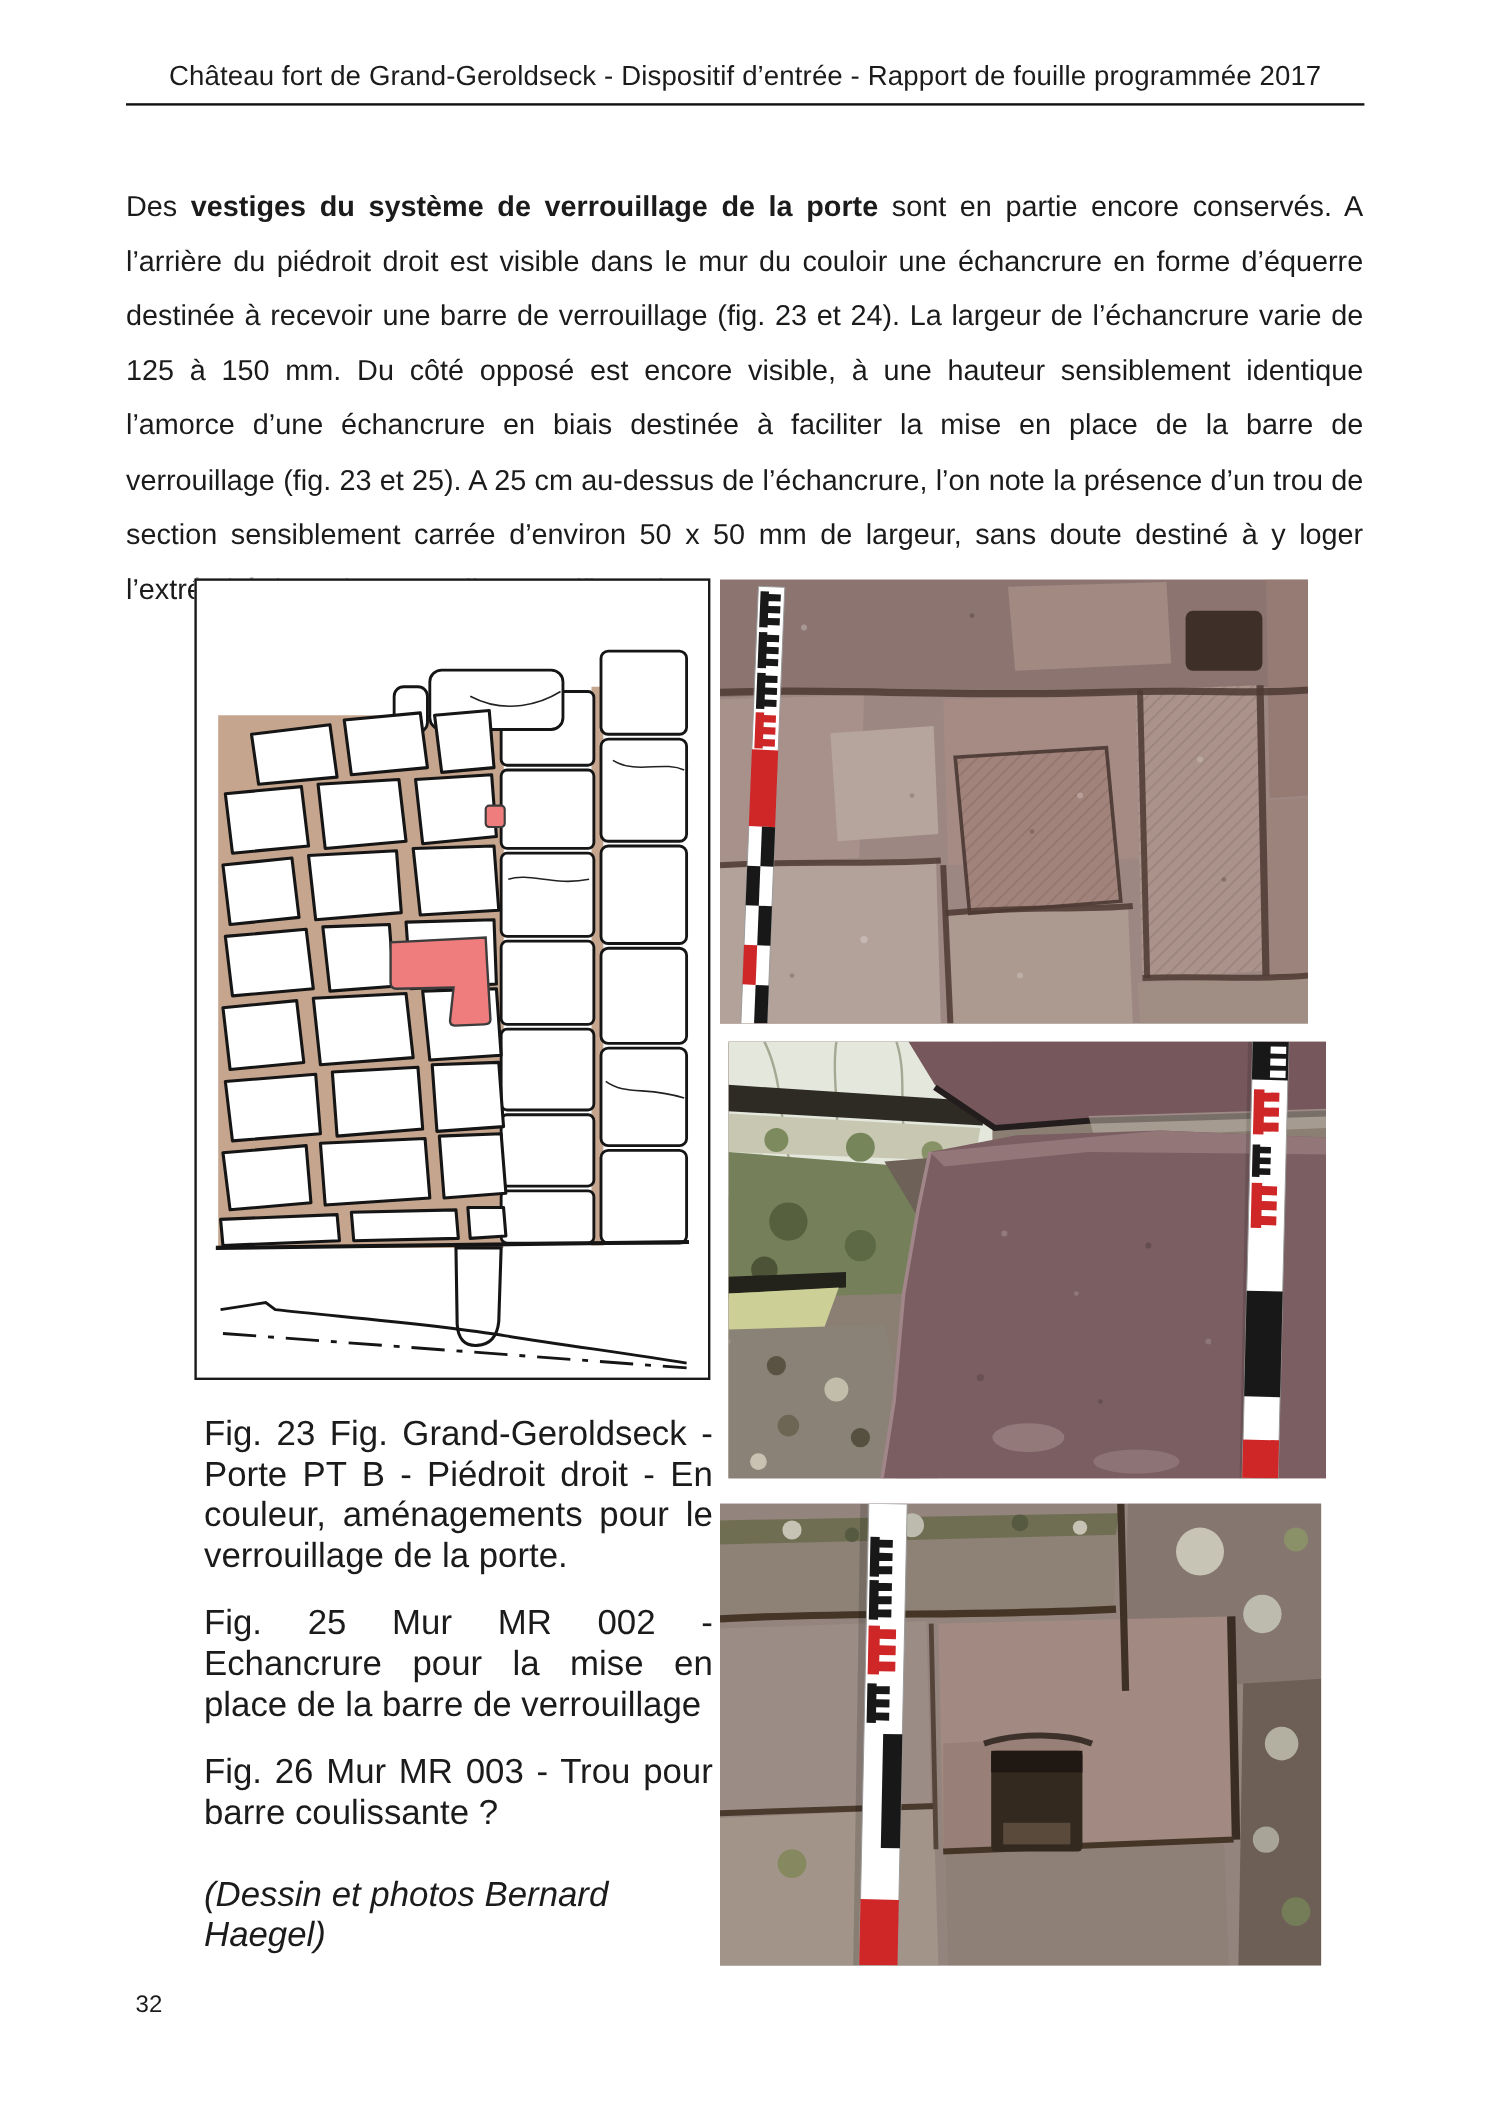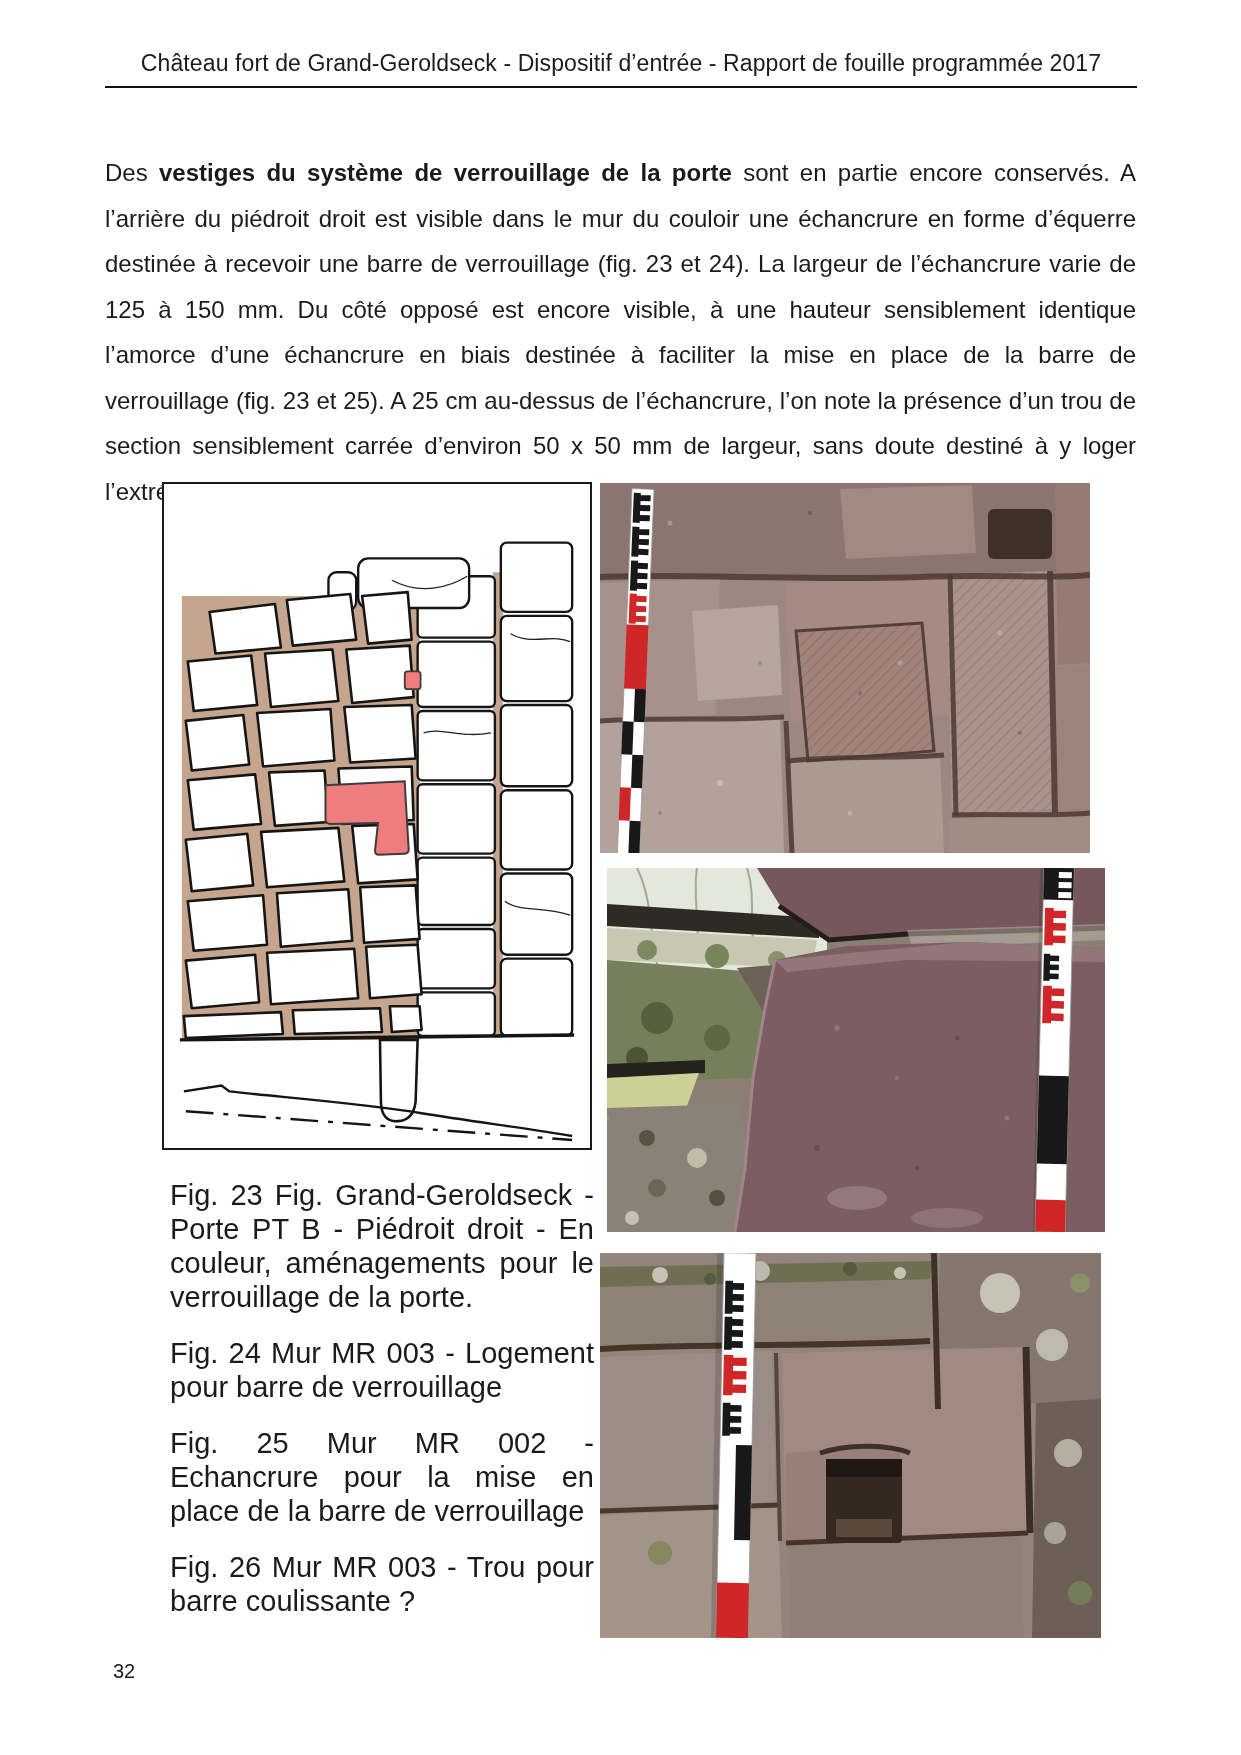--- a/index.html
+++ b/index.html
@@ -300,20 +300,20 @@
         <use xlink:href="#comb" href="#comb" transform="translate(-14,102) scale(1.35)" fill="var(--rod-red)"></use>
         <use xlink:href="#comb" href="#comb" transform="translate(-14,150) scale(1.1)" fill="var(--rod-black)"></use>
         <rect x="0" y="192" width="16" height="95" fill="var(--rod-black)"></rect>
         <rect x="-16" y="330" width="32" height="55" fill="var(--rod-red)"></rect>
       </g>
     </svg>
   </div>
 
   <div class="captions">
     <p>Fig. 23 Fig. Grand-Geroldseck - Porte PT B - Piédroit droit - En couleur, aménagements pour le verrouillage de la porte.</p>
-    <p>Fig. 24 Mur MR 003 - Logement pour barre de verrouillage</p>
     <p>Fig. 25 Mur MR 002 - Echancrure pour la mise en place de la barre de verrouillage</p>
     <p>Fig. 26 Mur MR 003 - Trou pour barre coulissante ?</p>
+    <p class="credit">(Dessin et photos Bernard Haegel)</p>
   </div>
 
   <div class="page-number">32</div>
 
 </div>
 
 </body></html>

